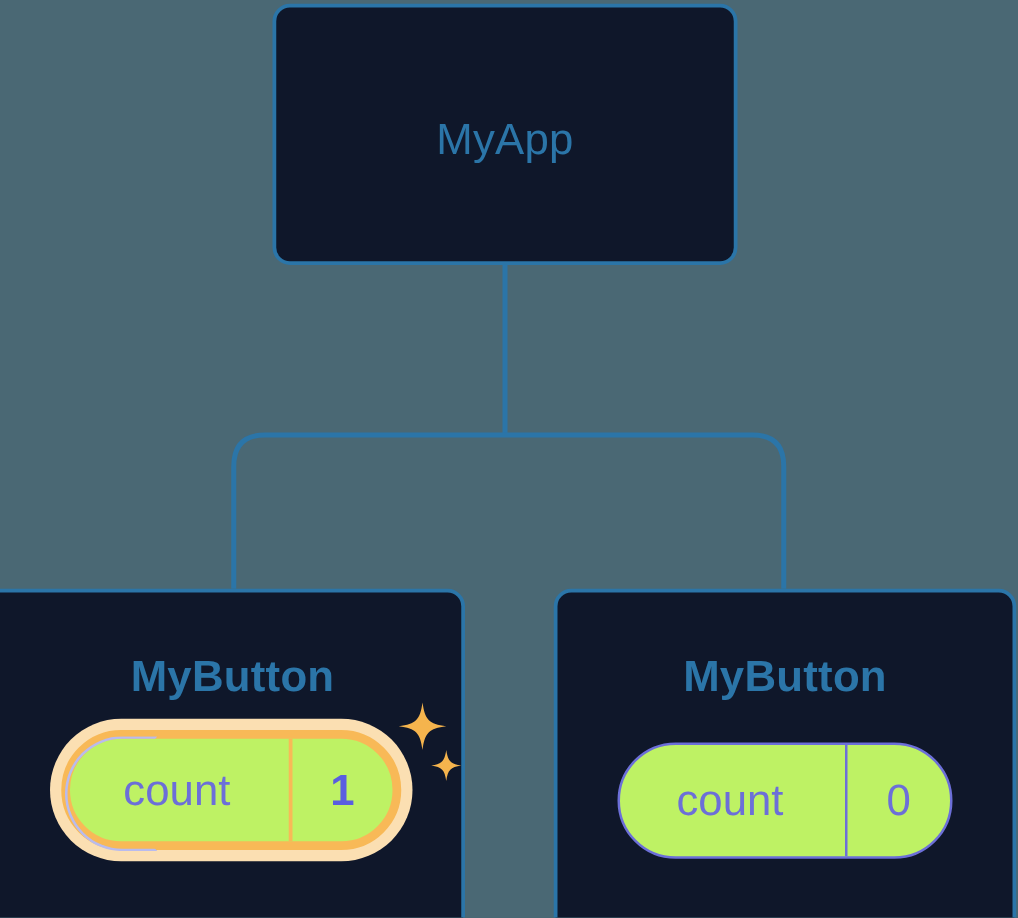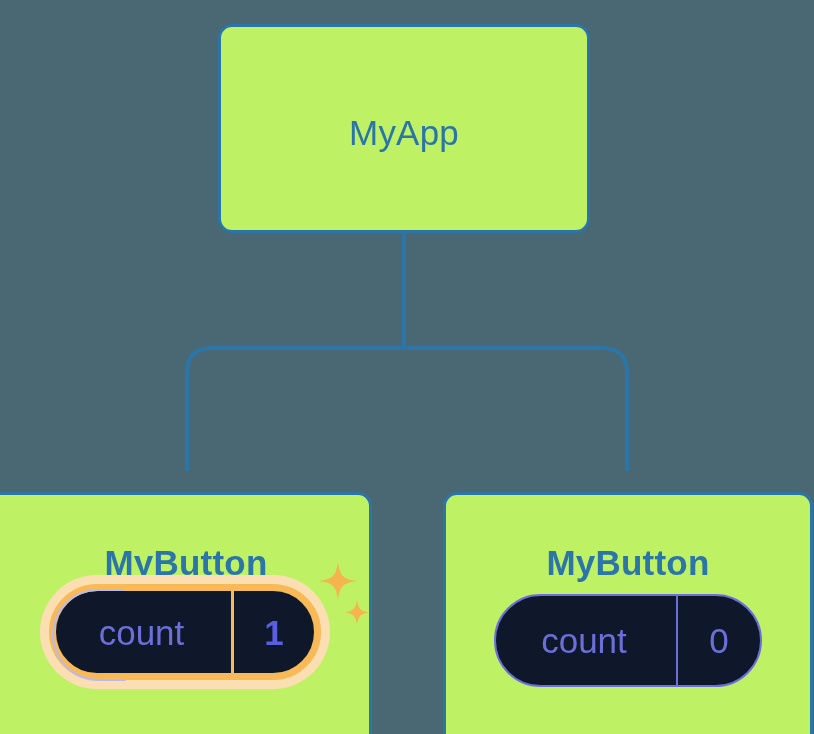--- a/index.html
+++ b/index.html
@@ -27,25 +27,24 @@
     position: absolute;
     left: 0; top: 0;
     width: 814px;
     height: 734px;
     pointer-events: none;
   }
 
   
   .card {
     position: absolute;
-    background: #bef264;
+    background: #0f172a;
     border: 3px solid #2b75a8;
     border-radius: 14px;
     box-sizing: border-box;
-    margin-top: 21px;
   }
   .card-title {
     color: #2b75a8;
     font-size: 35px;
     font-weight: 400;
     letter-spacing: 0.2px;
     text-align: center;
     white-space: nowrap;
   }
 
@@ -93,21 +92,21 @@
     position: absolute;
     display: flex;
     align-items: center;
   }
   #pill-wrap-left  { left: 40px; top: 575px; }
   #pill-wrap-right { left: 494px; top: 594px; }
 
   .pill {
     display: flex;
     align-items: stretch;
-    background: #0f172a;
+    background: #bef264;
     box-sizing: border-box;
   }
 
   
   .pill.plain {
     width: 268px;
     height: 93px;
     border: 2px solid #6c6fd8;
     border-radius: 47px;
   }

